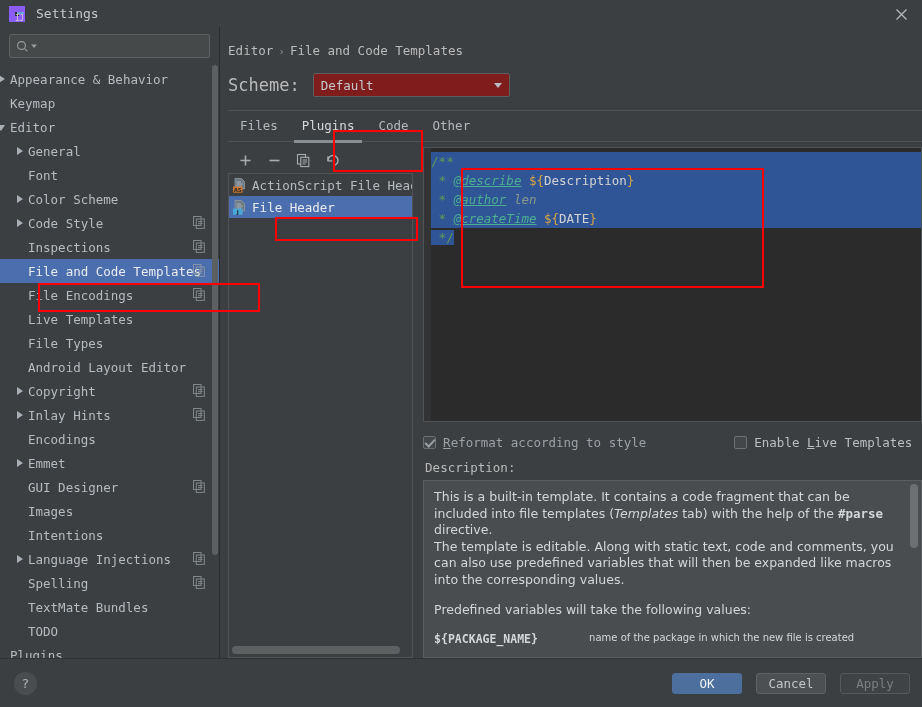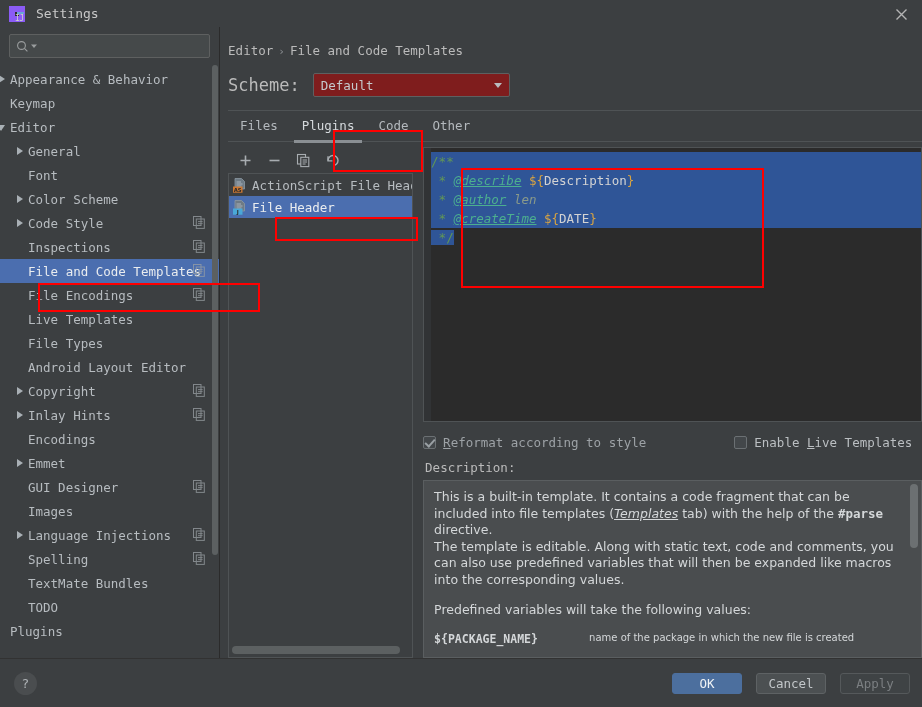--- a/index.html
+++ b/index.html
@@ -358,21 +358,21 @@
     box-sizing: border-box;
   }
   .desc-inner {
     padding: 8px 22px 0 10px;
     font-family: "DejaVu Sans", sans-serif;
     font-size: 12.5px;
     line-height: 16.5px;
     color: #d4d7d9;
   }
   .desc-inner p { margin: 0 0 0 0; }
-  .desc-inner .it { font-style: italic; text-decoration: underline; }
+  .desc-inner .it { font-style: italic; }
   .desc-inner .bd { font-weight: bold; font-family: "DejaVu Sans Mono", monospace; margin-top: 20px; }
   .vars-table {
     display: flex;
     margin-top: 12px;
   }
   .vars-name {
     width: 155px;
     font-family: "DejaVu Sans Mono", monospace;
     font-weight: bold;
     font-size: 11.5px;
@@ -565,20 +565,23 @@
           <div class="tnode level1">
             <span>GUI Designer</span>
             <span class="copyicon"><svg width="12" height="13" viewBox="0 0 12 13">
                 <rect x="0.5" y="0.5" width="7.5" height="9" stroke="#9aa0a4" stroke-width="1" fill="none"></rect>
                 <rect x="3.3" y="3" width="8" height="9.4" stroke="#9aa0a4" stroke-width="1" fill="none"></rect>
                 <path d="M5 5.5 H9.6 M5 7.4 H9.6 M5 9.3 H8.2" stroke="#9aa0a4" stroke-width="0.9"></path>
               </svg></span>
           </div>
           <div class="tnode level1">
             <span>Images</span>
+          </div>
+          <div class="tnode level1">
+            <span>Intentions</span>
           </div>
           <div class="tnode level1">
             <span class="arrow right"></span>
             <span>Language Injections</span>
             <span class="copyicon"><svg width="12" height="13" viewBox="0 0 12 13">
                 <rect x="0.5" y="0.5" width="7.5" height="9" stroke="#9aa0a4" stroke-width="1" fill="none"></rect>
                 <rect x="3.3" y="3" width="8" height="9.4" stroke="#9aa0a4" stroke-width="1" fill="none"></rect>
                 <path d="M5 5.5 H9.6 M5 7.4 H9.6 M5 9.3 H8.2" stroke="#9aa0a4" stroke-width="0.9"></path>
               </svg></span>
           </div>

